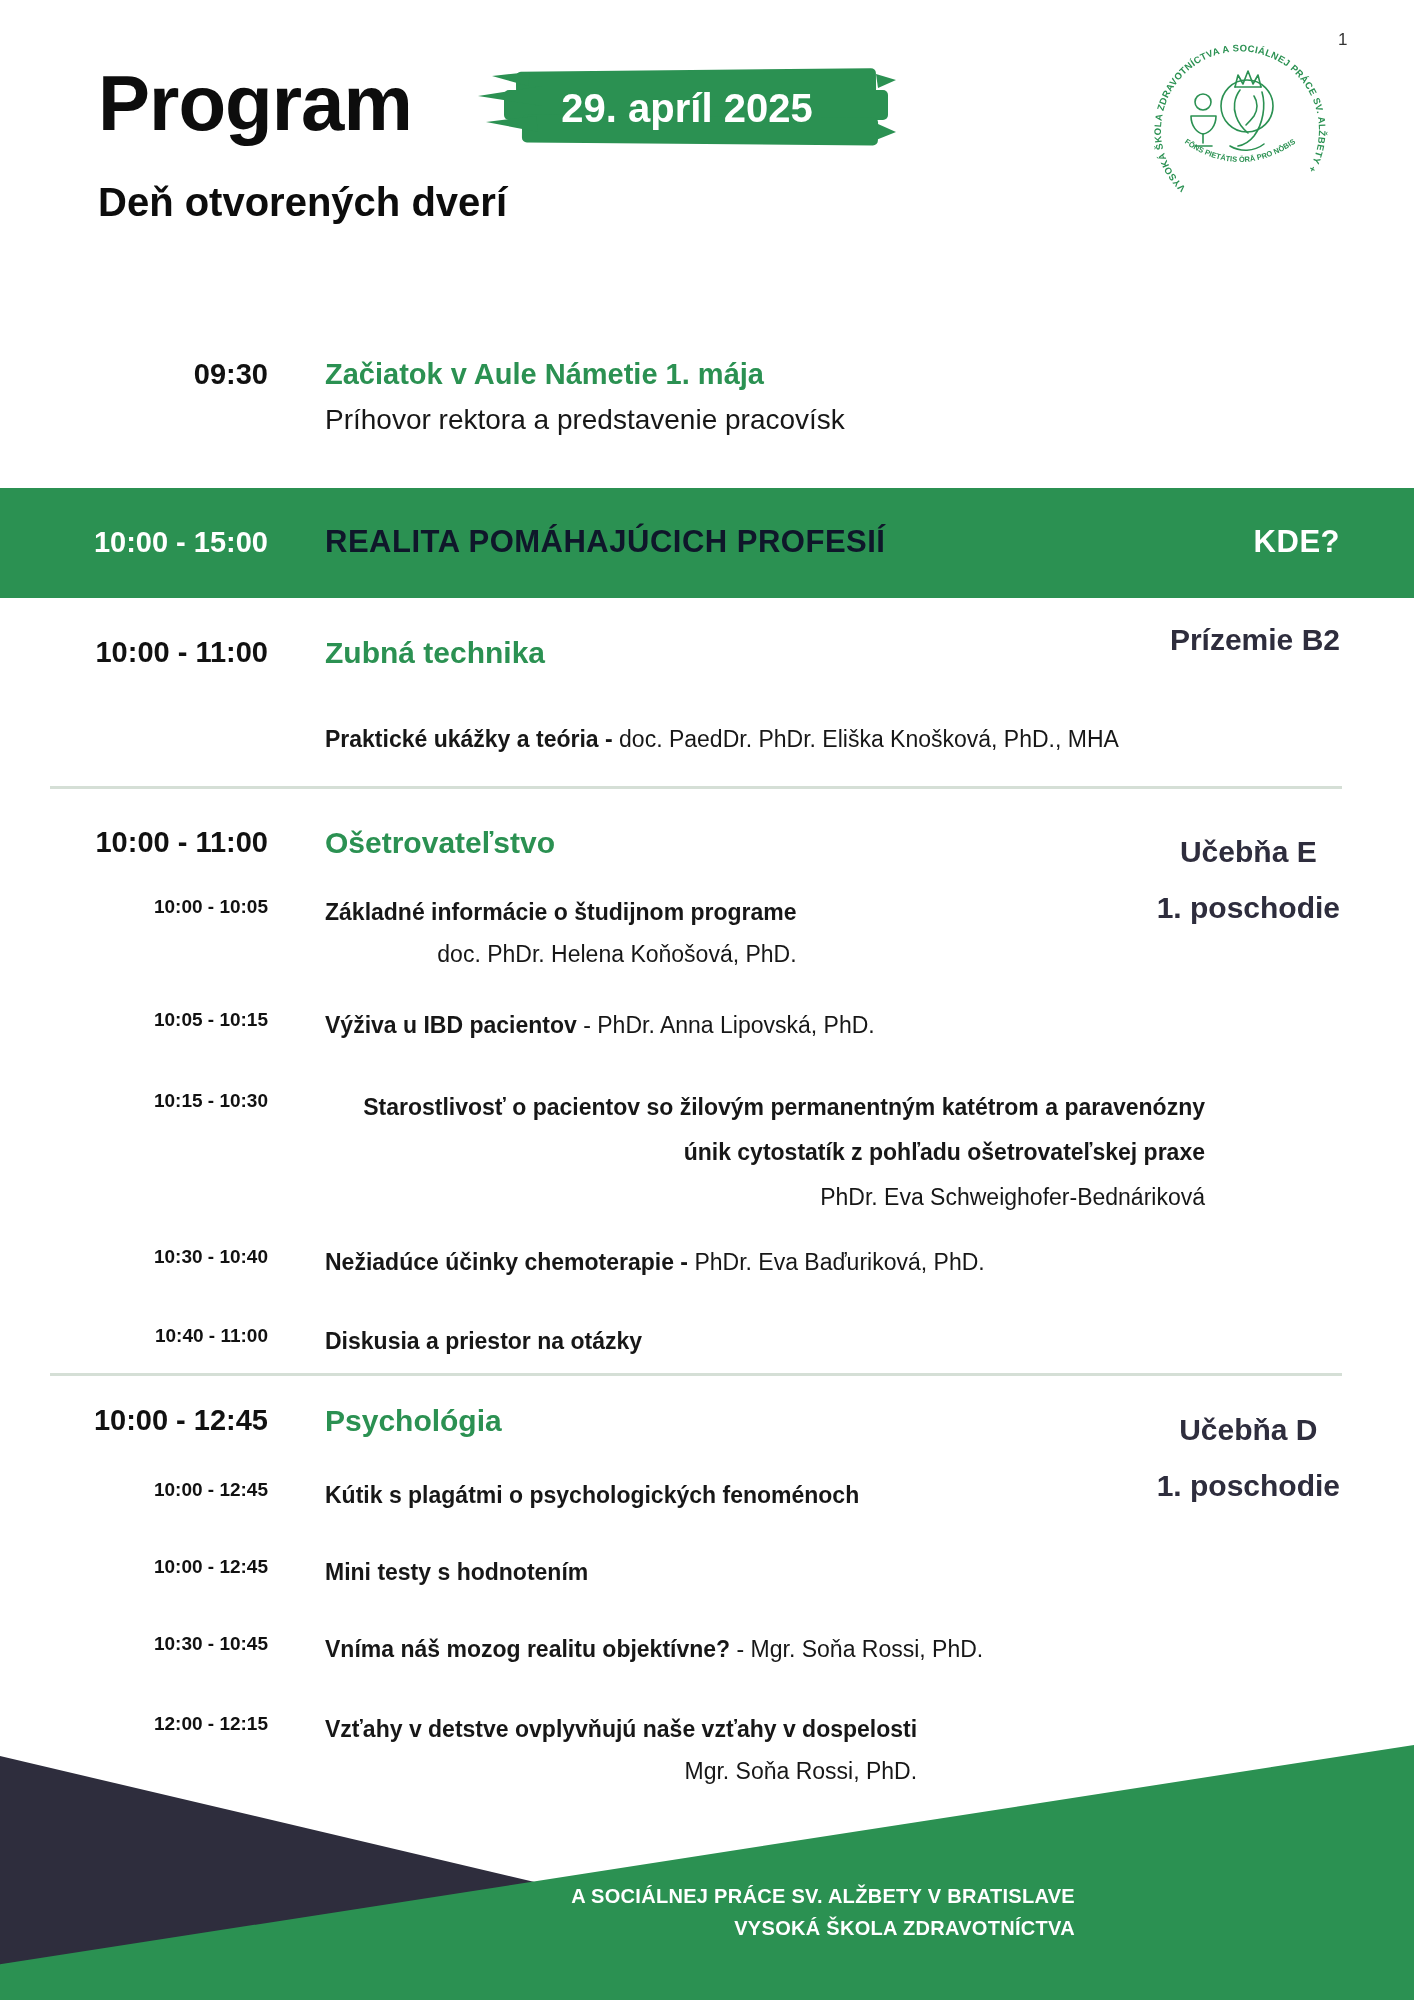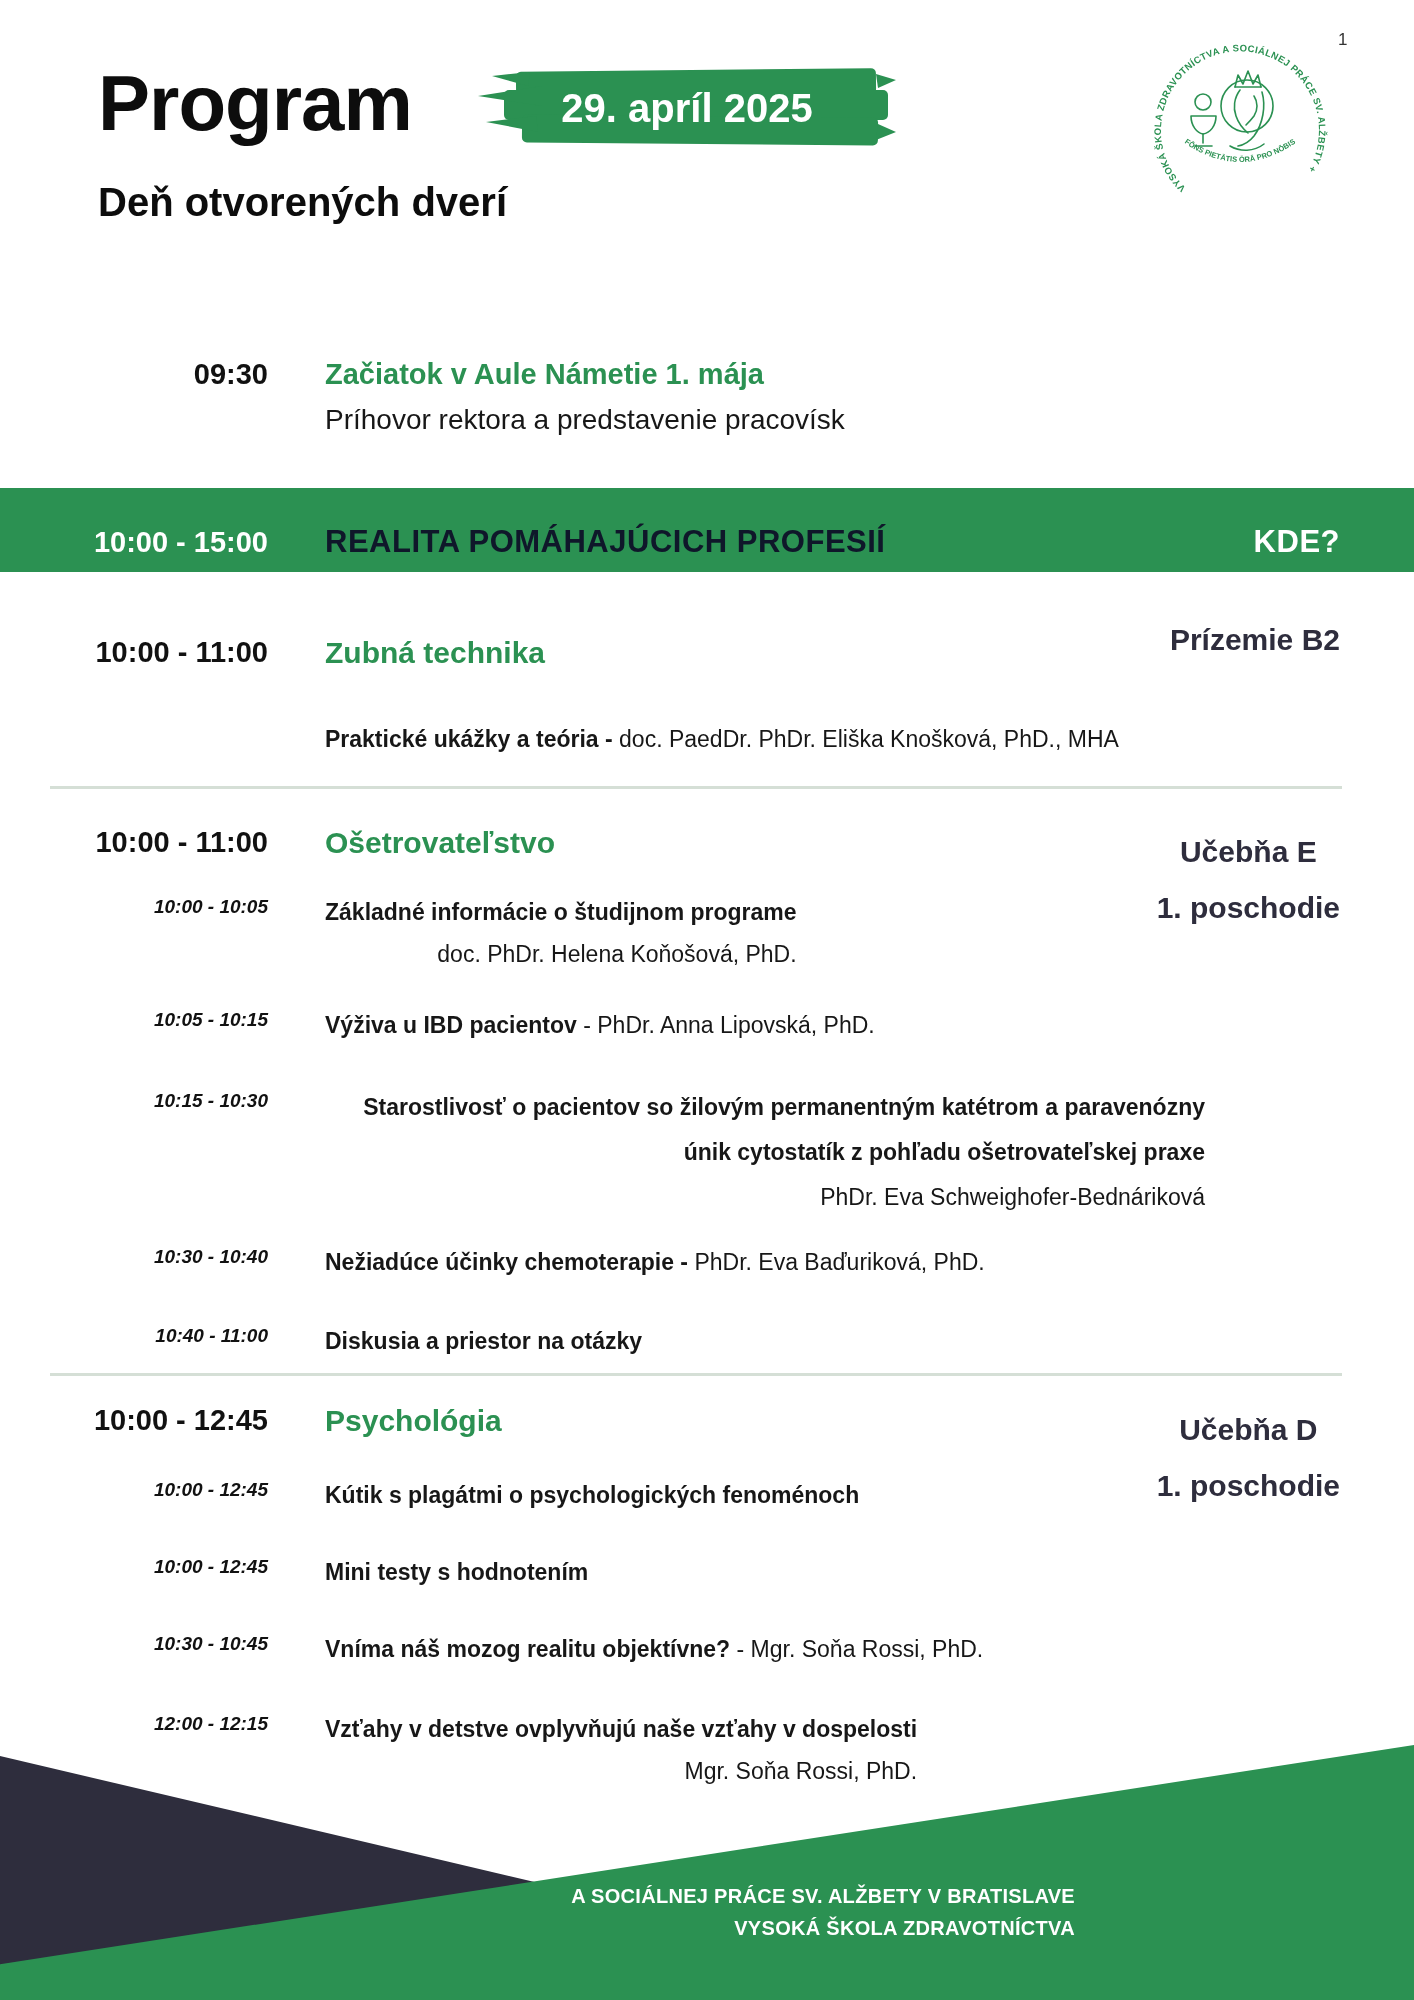--- a/index.html
+++ b/index.html
@@ -2,21 +2,21 @@
 <html><head>
 <meta charset="utf-8">
 <style>
   html,body{margin:0;padding:0;background:#fff;}
   .page{position:relative;width:1414px;height:2000px;background:#fff;overflow:hidden;
         font-family:"Liberation Sans","DejaVu Sans",sans-serif;color:#171717;}
   .abs{position:absolute;}
   .row{position:absolute;left:0;width:1414px;}
   .tcol{position:absolute;left:0;width:268px;text-align:right;font-weight:700;color:#111;}
   .time-lg{font-size:29px;}
-  .time-sm{font-size:19px;padding-top:5px;font-style:italic;}
+  .time-sm{font-size:19px;padding-top:5px;}
   .ccol{position:absolute;left:325px;}
   .loc{position:absolute;right:74px;text-align:center;font-weight:700;color:#2e2d3d;
        font-size:30px;}
   .loc div{line-height:56px;}
   .sec-title{color:#2b9152;font-weight:700;font-size:30px;}
   .bt{font-weight:700;}
   .rg{font-weight:400;}
   .item{font-size:23px;line-height:42px;text-align:right;}
   .item-wide{max-width:880px;line-height:45px;}
   .pagenum{left:1338px;top:30px;font-size:17px;color:#333;}
@@ -24,21 +24,21 @@
   .subtitle{left:98px;top:180px;font-size:40px;font-weight:700;color:#0d0d0d;}
   .brush-wrap{left:478px;top:62px;width:418px;height:92px;}
   .brush-text{position:absolute;left:0;top:0;width:418px;height:92px;display:flex;align-items:center;justify-content:center;
               color:#fff;font-size:40px;font-weight:700;}
   .logo{left:1150px;top:40px;width:180px;height:180px;}
   .ln{fill:none;stroke:#2b9152;stroke-width:1.6;stroke-linecap:round;stroke-linejoin:round;}
   .seal-outer{font-size:9.5px;letter-spacing:0.4px;font-weight:700;fill:#2b9152;}
   .seal-inner{font-size:7.5px;font-weight:700;fill:#2b9152;}
   .intro-title{color:#2b9152;font-weight:700;font-size:29px;}
   .intro-desc{font-size:28px;font-weight:400;}
-  .banner{position:absolute;left:0;top:488px;width:1414px;height:84px;background:#2b9152;color:#fff;}
+  .banner{position:absolute;left:0;top:488px;width:1414px;height:110px;background:#2b9152;color:#fff;}
   .banner .tcol{top:38px;color:#fff;}
   .banner-title{position:absolute;left:325px;top:36px;font-size:31px;font-weight:700;letter-spacing:0.5px;color:#0f172a;}
   .banner-kde{position:absolute;right:74px;top:36px;font-size:31px;font-weight:700;letter-spacing:0.5px;color:#fff;}
   .divider{position:absolute;left:50px;width:1292px;height:3px;background:#d5dfd6;}
   .tri-dark{position:absolute;left:0;top:1756px;width:560px;height:240px;background:#2e2d3d;
             clip-path:polygon(0 0,100% 55%,0 96%);z-index:1;}
   .tri-green{position:absolute;left:0;top:1745px;width:1414px;height:255px;background:#2b9152;
              clip-path:polygon(100% 0,100% 100%,0 100%,0 86%);z-index:2;}
   .footer-text{position:absolute;right:339px;top:1880px;z-index:3;color:#fff;text-align:right;
                font-weight:700;font-size:20px;line-height:32px;letter-spacing:0.3px;}

